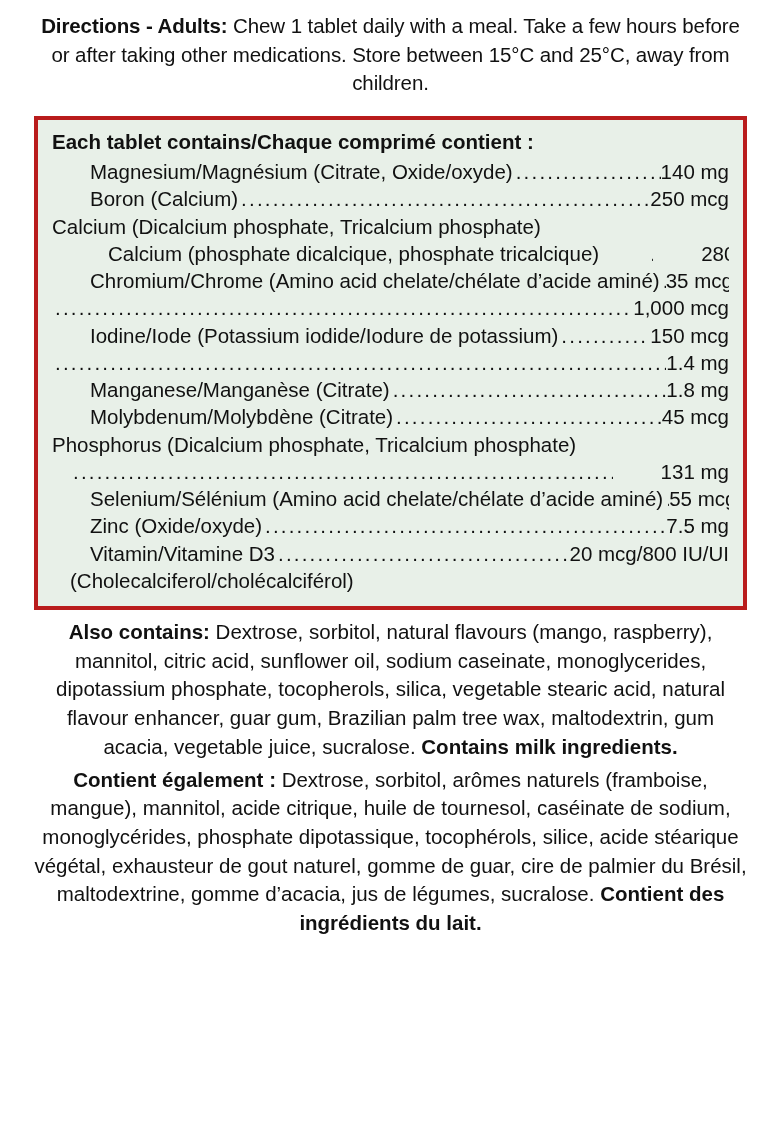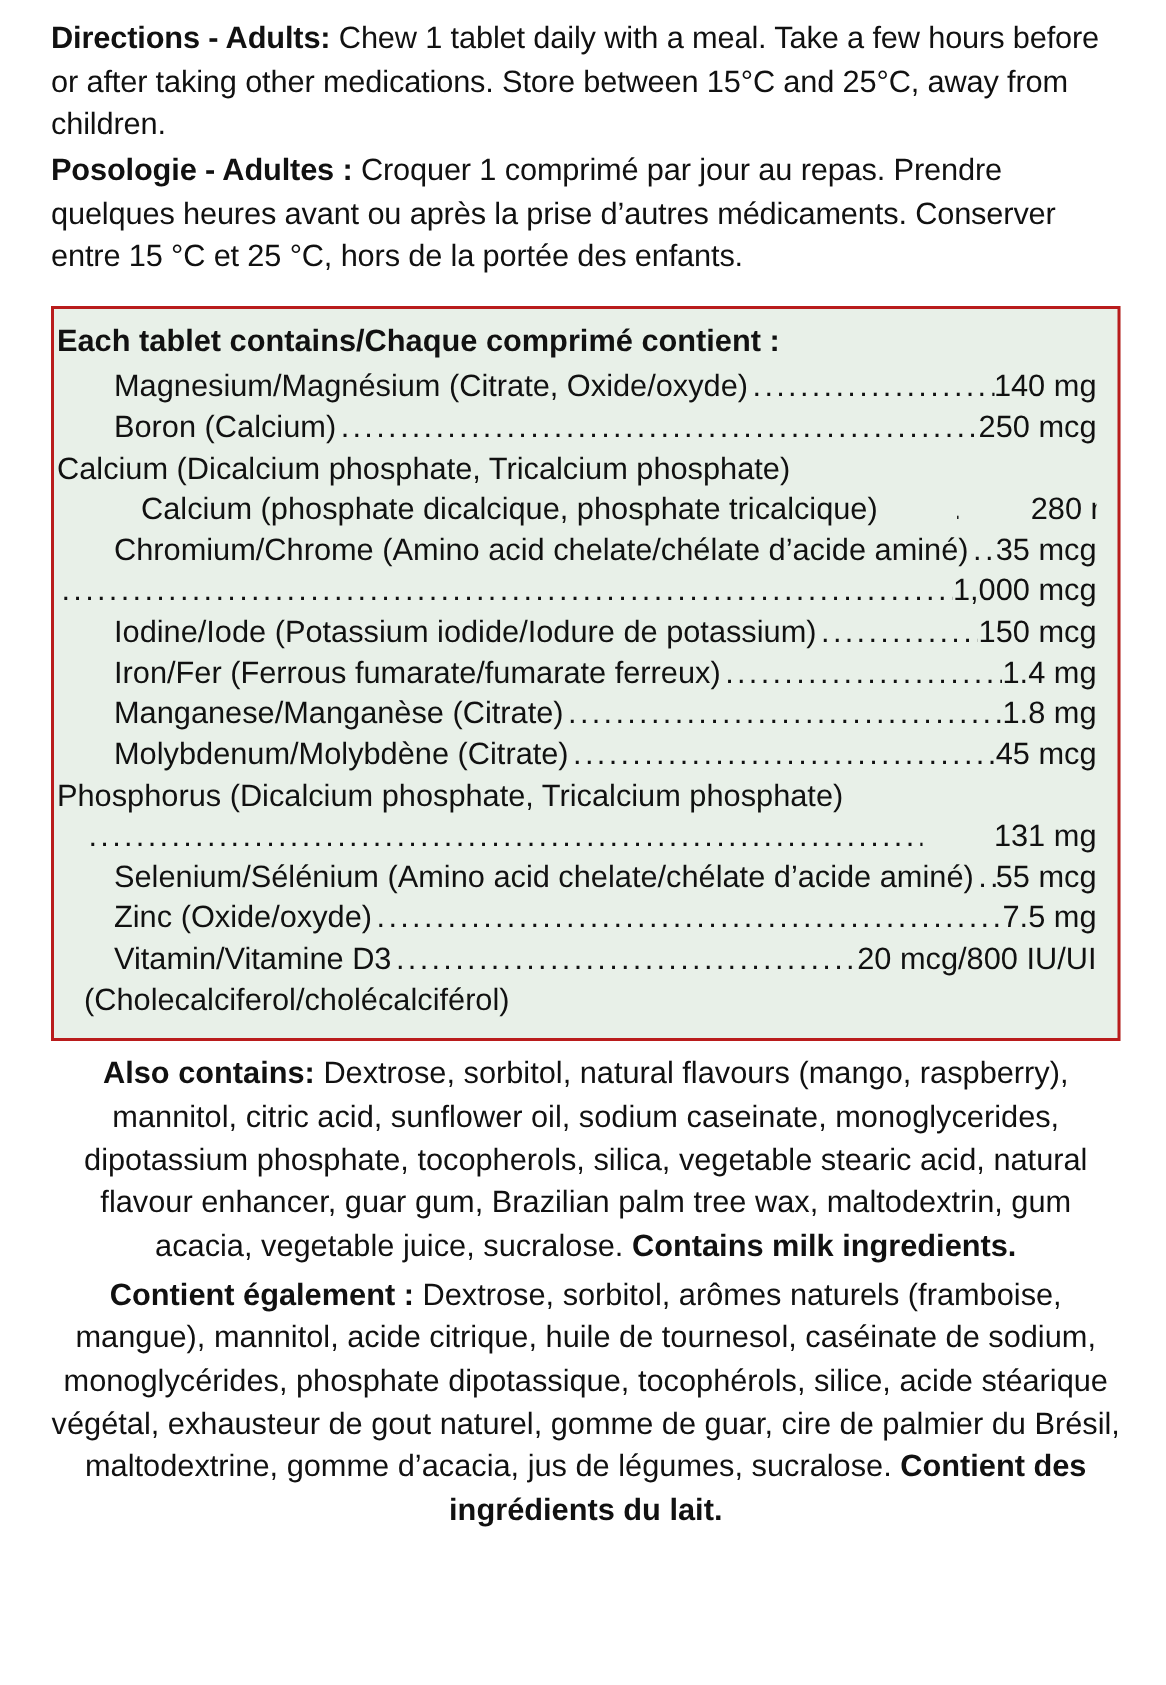--- a/index.html
+++ b/index.html
@@ -23,28 +23,29 @@
     font-size: 20.5px;
     line-height: 1.40;
     margin: 0 0 2px 0;
     letter-spacing: -0.1px;
   }
   .para b, .bold {
     font-weight: bold;
   }
   .directions-block {
     padding: 4px 8px 6px 12px;
+    text-align: center;
   }
   
   .panel {
     box-sizing: border-box;
     margin: 10px 8px 6px 12px;
     background: #e8f0e8;
-    border: 2px solid #b91c1c;
-    padding: 10px 14px 12px 2px;
+    border: 4px solid #b91c1c;
+    padding: 10px 14px 12px 14px;
   }
   .panel-title {
     font-size: 20.5px;
     font-weight: bold;
     margin-bottom: 4px;
   }
   .ing-row {
     font-size: 20.5px;
     line-height: 1.33;
     display: flex;
@@ -88,21 +89,20 @@
     text-align: center;
   }
 </style>
 </head>
 <body>
 
 <div class="label">
 
   <div class="directions-block">
     <p class="para"><b class="bold">Directions - Adults:</b><span> Chew 1 tablet daily with a meal. Take a few hours before or after taking other medications. Store between 15°C and 25°C, away from children.</span></p>
-    <p class="para"><b class="bold">Posologie - Adultes :</b><span> Croquer 1 comprimé par jour au repas. Prendre quelques heures avant ou après la prise d’autres médicaments. Conserver entre 15 °C et 25 °C, hors de la portée des enfants.</span></p>
   </div>
 
   <div class="panel">
     <div class="panel-title">Each tablet contains/Chaque comprimé contient :</div>
     <div id="ingredient-rows">
         <div class="ing-row">
           <span class="ing-name">Magnesium/Magnésium (Citrate, Oxide/oxyde)</span>
           <span class="ing-dots">.........................................................................................</span>
           <span class="ing-amt">140 mg</span>
         </div>
@@ -125,21 +125,20 @@
         <div class="ing-row">
           <span class="ing-dots">.........................................................................................</span>
           <span class="ing-amt">1,000 mcg</span>
         </div>
         <div class="ing-row">
           <span class="ing-name">Iodine/Iode (Potassium iodide/Iodure de potassium)</span>
           <span class="ing-dots">.........................................................................................</span>
           <span class="ing-amt">150 mcg</span>
         </div>
         <div class="ing-row">
-          <span class="ing-name">Iron/Fer (Ferrous fumarate/fumarate ferreux)</span>
           <span class="ing-dots">.........................................................................................</span>
           <span class="ing-amt">1.4 mg</span>
         </div>
         <div class="ing-row">
           <span class="ing-name">Manganese/Manganèse (Citrate)</span>
           <span class="ing-dots">.........................................................................................</span>
           <span class="ing-amt">1.8 mg</span>
         </div>
         <div class="ing-row">
           <span class="ing-name">Molybdenum/Molybdène (Citrate)</span>

